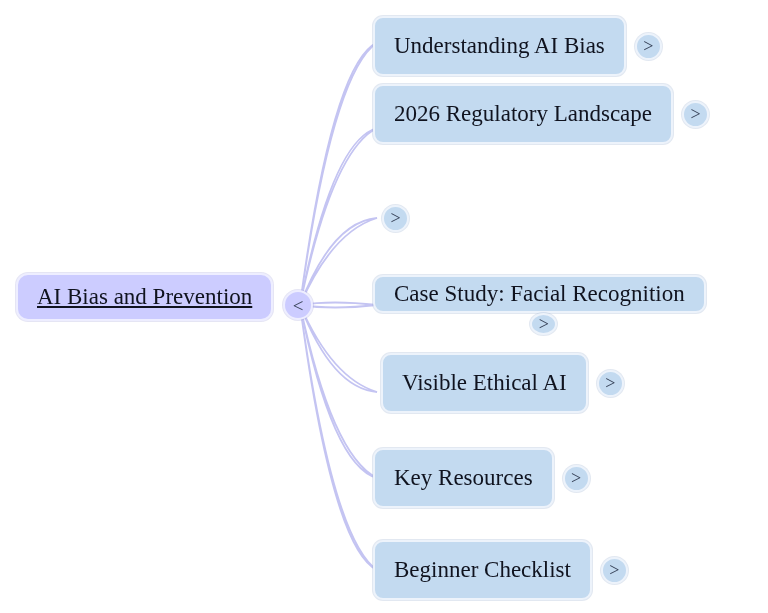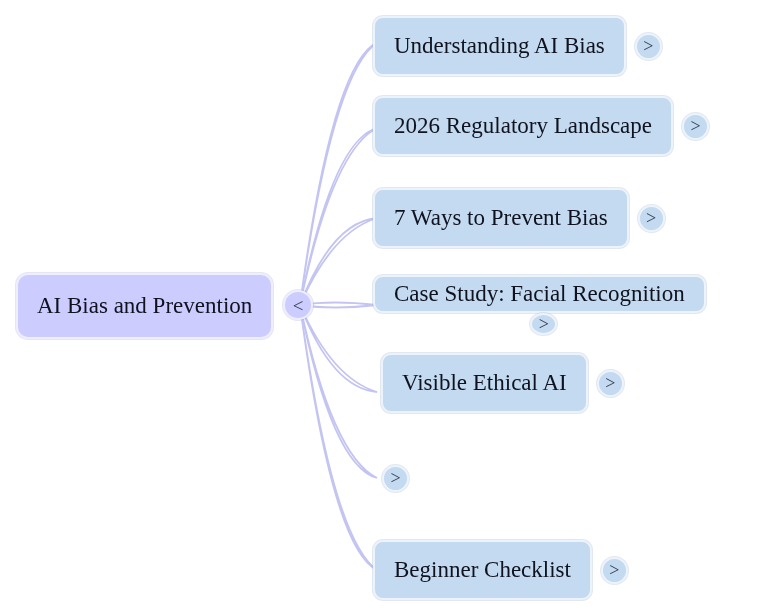--- a/index.html
+++ b/index.html
@@ -14,25 +14,26 @@
 
   .node {
     box-sizing: border-box;
     display: flex; align-items: center; justify-content: center;
     white-space: nowrap;
     color: var(--text);
     font-size: 23px;
   }
   .node.root {
     position: absolute; left: 16px; top: 273px;
-    height: 66px; padding: 0 19px;
+    height: 48px; padding: 0 19px;
     background: var(--root-fill);
     border: 2px solid var(--root-border);
     border-radius: 12px;
     box-shadow: 0 0 0 1px rgba(150,150,210,0.25);
+    text-decoration: underline;
   }
   .row {
     position: absolute; left: 373px;
     height: 60px;
     display: flex; align-items: center;
   }
   .node.child {
     height: 60px; padding: 0 19px;
     background: var(--child-fill);
     border: 2px solid var(--child-border);
@@ -84,45 +85,45 @@
 
   <button class="ctrl collapse">&lt;</button>
 
   <div>
       <div class="row" style="top: 16px;">
         <div class="node child">
           <span>Understanding AI Bias</span>
         </div>
         <button class="ctrl expand">&gt;</button>
       </div>
-      <div class="row" style="top: 96px;">
+      <div class="row" style="top: 84px;">
         <div class="node child">
           <span>2026 Regulatory Landscape</span>
         </div>
         <button class="ctrl expand">&gt;</button>
       </div>
       <div class="row" style="top: 188px;">
-        <div class="node child">
-          <span>7 Ways to Prevent Bias</span>
-        </div>
         <button class="ctrl expand">&gt;</button>
       </div>
       <div class="row" style="top: 275px; flex-direction: column;">
         <div class="node child">
           <span>Case Study: Facial Recognition</span>
         </div>
         <button class="ctrl expand">&gt;</button>
       </div>
       <div class="row" style="top: 353px; padding-left: 8px;">
         <div class="node child">
           <span>Visible Ethical AI</span>
         </div>
         <button class="ctrl expand">&gt;</button>
       </div>
       <div class="row" style="top: 448px;">
+        <div class="node child">
+          <span>Key Resources</span>
+        </div>
         <button class="ctrl expand">&gt;</button>
       </div>
       <div class="row" style="top: 540px; justify-content: flex-end;">
         <div class="node child">
           <span>Beginner Checklist</span>
         </div>
         <button class="ctrl expand">&gt;</button>
       </div>
     </div>
 </div>

